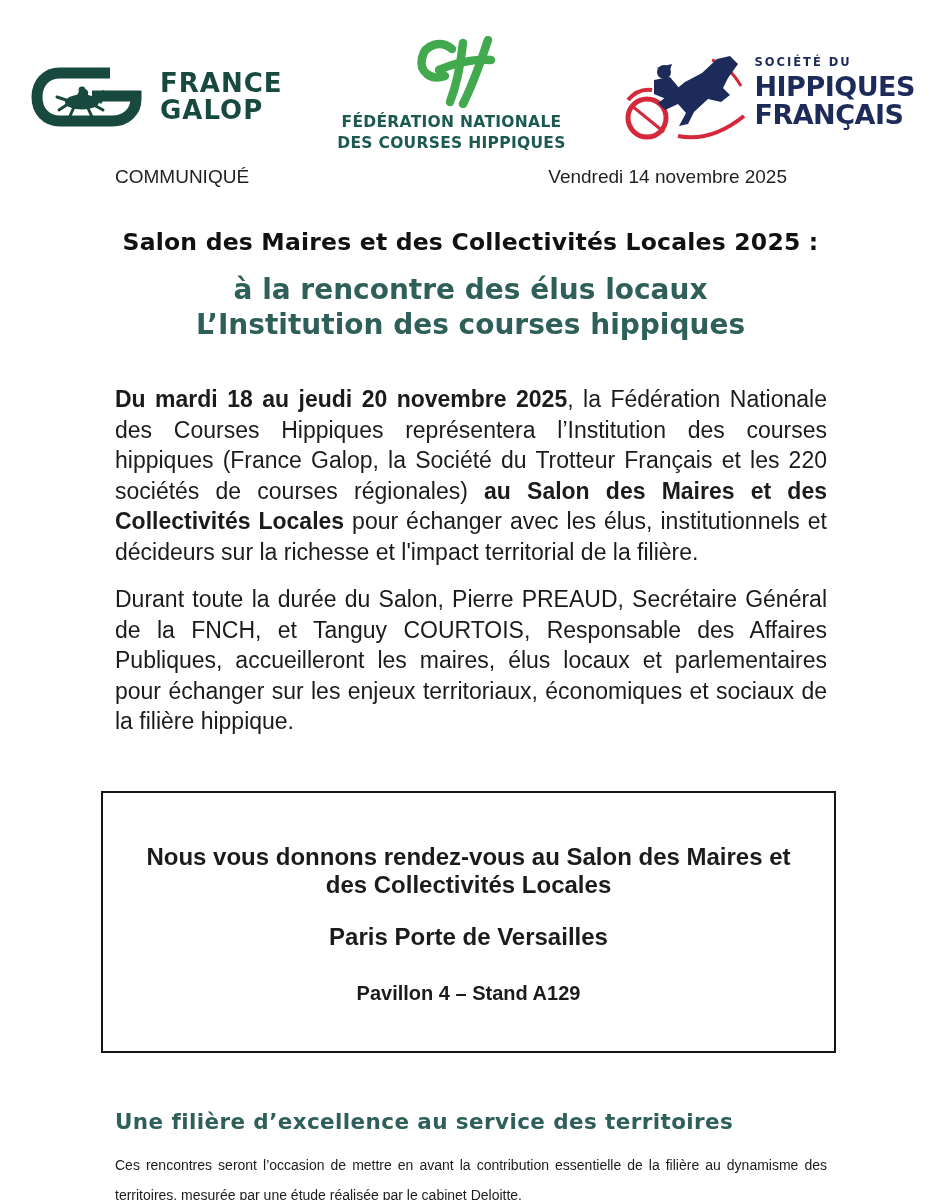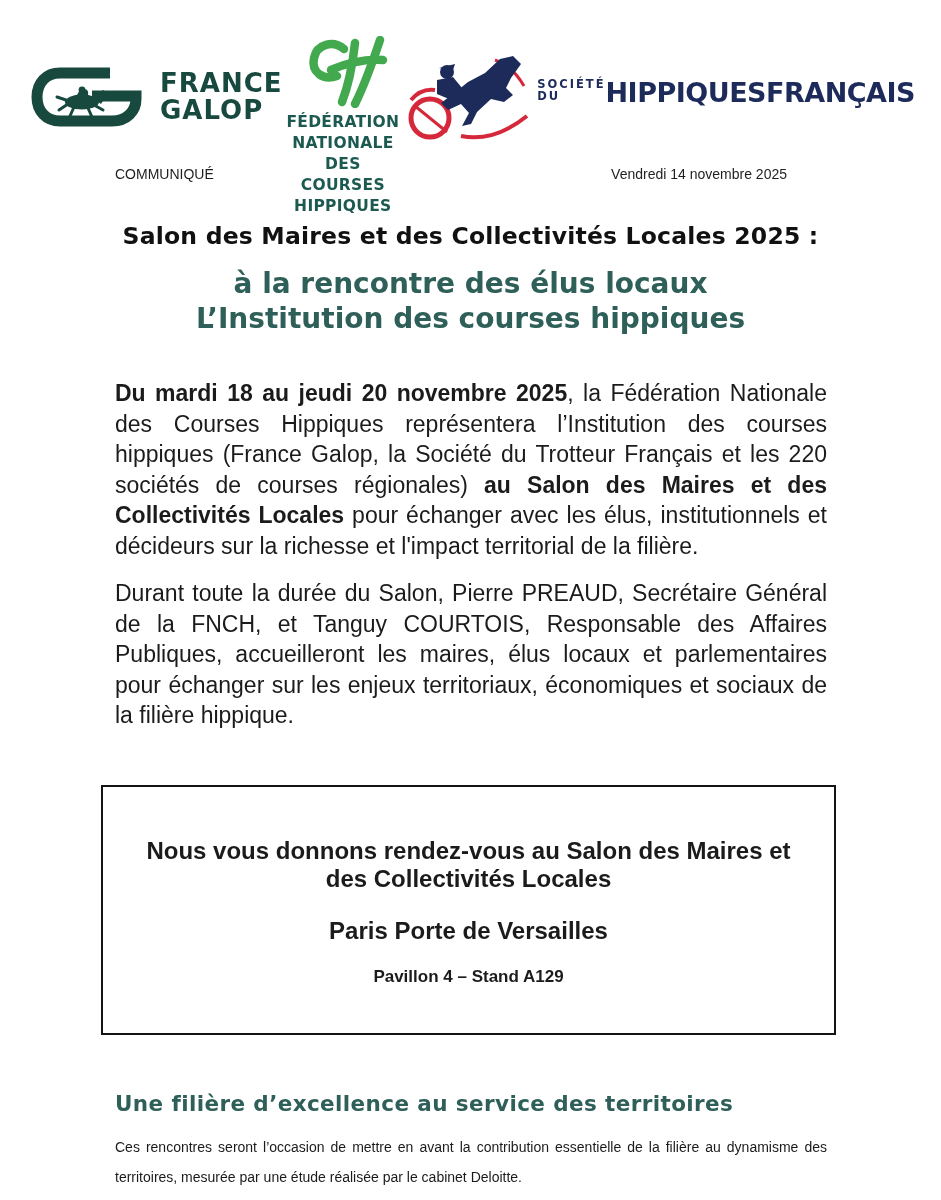--- a/index.html
+++ b/index.html
@@ -11,44 +11,44 @@
   
   .logos{display:flex;justify-content:space-between;align-items:flex-start;
          padding:34px 26px 0 30px;height:142px;box-sizing:border-box;}
   .logo-fg{display:flex;align-items:center;gap:12px;margin-top:32px;}
   .logo-fg .fg-text{font-family:"DejaVu Sans",sans-serif;font-weight:800;
         color:var(--fg_green);font-size:26px;line-height:27px;letter-spacing:1px;}
   .logo-fnch{text-align:center;margin-top:2px;width:250px;}
   .logo-fnch .fnch-text{font-family:"DejaVu Sans",sans-serif;font-weight:700;
         color:var(--fnch_teal);font-size:15.5px;line-height:21px;letter-spacing:.3px;}
   .logo-stf{display:flex;align-items:center;gap:6px;margin-top:8px;}
-  .stf-text{display:flex;line-height:1;}
+  .stf-text{display:flex;flex-direction:column;line-height:1;}
   .stf-small{font-family:"DejaVu Sans",sans-serif;font-weight:700;color:var(--stf_navy);
         font-size:11.5px;letter-spacing:2px;margin-bottom:5px;}
   .stf-big{font-family:"DejaVu Sans",sans-serif;font-weight:800;color:var(--stf_navy);
         font-size:27px;letter-spacing:-.5px;line-height:28px;}
   
   .communique-row{display:flex;justify-content:space-between;
-        margin:24px 154px 0 115px;font-size:14px;color:#1f1f1f;}
+        margin:24px 154px 0 115px;font-size:19px;color:#1f1f1f;}
   
   .title-black{font-family:"DejaVu Sans",sans-serif;font-weight:800;font-size:23.5px;
         letter-spacing:.2px;text-align:center;margin-top:40px;color:#111;}
   .title-green{font-family:"DejaVu Sans",sans-serif;font-weight:800;font-size:28px;
         text-align:center;margin-top:16px;color:var(--title_teal);line-height:35px;}
   
   .body-col{margin:0 114px 0 115px;font-size:23px;line-height:30.5px;text-align:justify;}
   .para1{margin-top:42px;}
   .para2{margin-top:17px;}
   b{font-weight:700;}
   
   .rdv-box{margin:54px 105px 0 101px;border:2px solid #151515;
         padding:50px 20px 46px;text-align:center;box-sizing:border-box;}
   .rdv-line1,.rdv-line2{font-weight:700;font-size:24px;}
   .rdv-line2{margin-top:24px;}
-  .rdv-line3{font-weight:700;font-size:17px;margin-top:22px;}
+  .rdv-line3{font-weight:700;font-size:20px;margin-top:31px;}
   
   .section-heading{margin:56px 114px 0 115px;font-family:"DejaVu Sans",sans-serif;
         font-weight:800;font-size:21.5px;letter-spacing:.4px;color:var(--title_teal);}
   .section-p{margin:16px 114px 16px 115px;font-size:14px;line-height:30.5px;text-align:justify;}
   .intro-line{margin:26px 114px 0 115px;font-size:19.2px;}
   svg{display:block;}
 </style>
 </head>
 <body>
 

